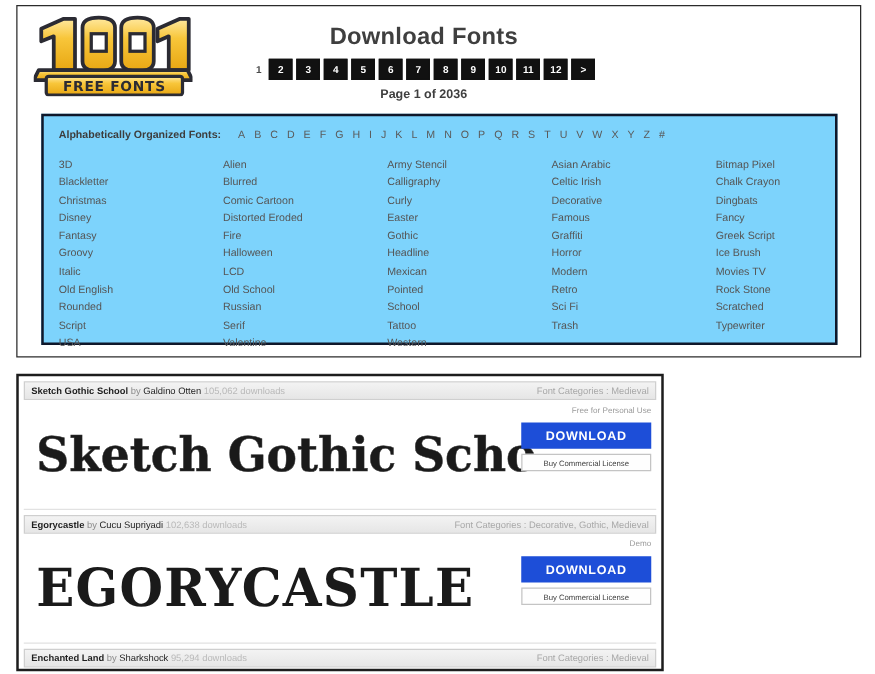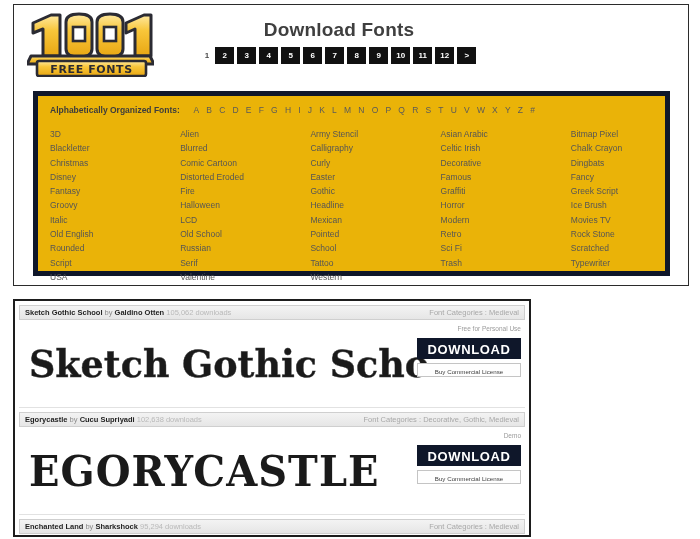--- a/index.html
+++ b/index.html
@@ -98,22 +98,22 @@
     text-align: center;
   }
 
   
   .cat-box {
     position: absolute;
     left: 19px;
     top: 86px;
     width: 637px;
     height: 185px;
-    border: 5px solid #0f172a;
-    background: #eab308;
+    border: 2px solid #0f172a;
+    background: #7dd3fc;
     box-sizing: border-box;
     padding: 9px 12px 0 12px;
   }
 
   .alpha-row {
     display: flex;
     align-items: baseline;
     font-size: 8.5px;
     margin-bottom: 12px;
     white-space: nowrap;
@@ -174,21 +174,21 @@
     padding: 0 5px;
   }
   .entry-head-left {
     font-size: 7.5px;
     color: #9b9b9b;
     white-space: nowrap;
     overflow: hidden;
   }
   .entry-name { color: #1f1f1f; font-weight: bold; }
   .entry-by { color: #8c8c8c; font-weight: normal; }
-  .entry-author { color: #1f1f1f; font-weight: bold; }
+  .entry-author { color: #1f1f1f; font-weight: normal; }
   .entry-downloads { color: #b9b9b9; font-weight: normal; text-align: right; }
 
   .entry-head-right {
     margin-left: auto;
     font-size: 7.5px;
     color: #a8a8a8;
     white-space: nowrap;
   }
   .cat-link { color: #a8a8a8; cursor: pointer; }
 
@@ -244,23 +244,23 @@
     text-align: right;
     margin-bottom: 5px;
     height: 9px;
     line-height: 9px;
   }
   .btn-download {
     display: block;
     width: 100%;
     height: 21px;
     line-height: 21px;
-    background: #0f172a;
+    background: #1d4ed8;
     color: #ffffff;
-    font-size: 13px;
+    font-size: 10px;
     font-weight: bold;
     letter-spacing: 0.6px;
     text-align: center;
     border: none;
     box-sizing: border-box;
     cursor: pointer;
     margin-bottom: 4px;
     font-family: "Liberation Sans", sans-serif;
   }
   .btn-commercial {
@@ -330,20 +330,21 @@
           <span class="pager-btn">5</span>
           <span class="pager-btn">6</span>
           <span class="pager-btn">7</span>
           <span class="pager-btn">8</span>
           <span class="pager-btn">9</span>
           <span class="pager-btn">10</span>
           <span class="pager-btn">11</span>
           <span class="pager-btn">12</span>
           <span class="pager-btn">&gt;</span>
         </div>
+        <div class="page-of">Page 1 of 2036</div>
       </div>
     </div>
 
     <div class="cat-box">
 
       <div class="alpha-row">
         <span class="alpha-label">Alphabetically Organized Fonts:</span>
         <span class="alpha-letter">A</span>
         <span class="alpha-letter">B</span>
         <span class="alpha-letter">C</span>

